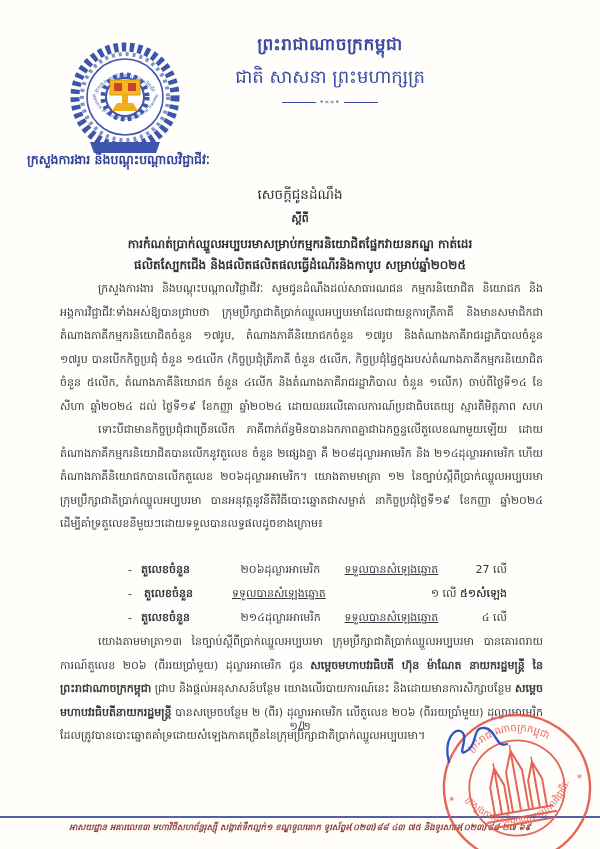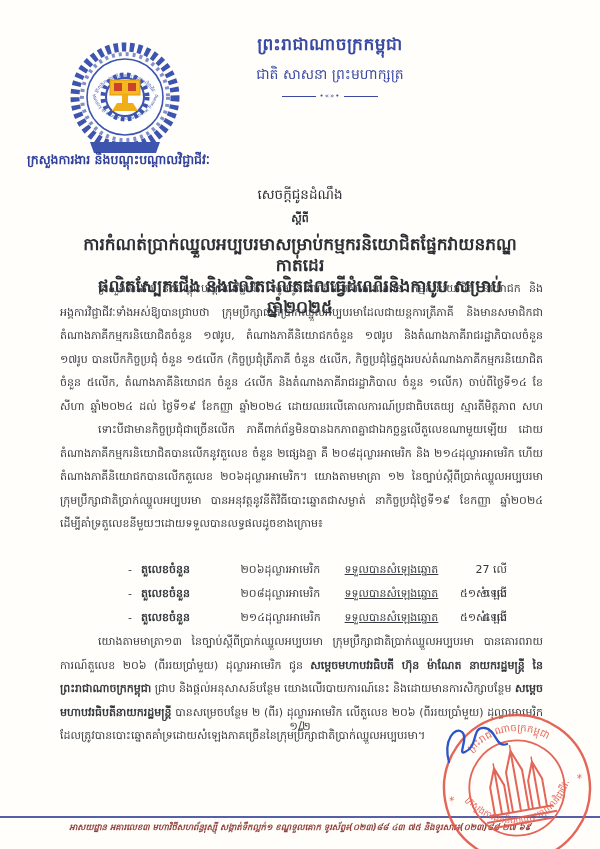--- a/index.html
+++ b/index.html
@@ -5,30 +5,30 @@
   html,body{margin:0;padding:0;background:#e9e9e9;}
   .page{
     position:relative;width:600px;height:849px;margin:0 auto;
     background:#fffefb;overflow:hidden;
     font-family:"DejaVu Sans",sans-serif;color:#34373c;
   }
   
   .logo{position:absolute;left:62px;top:40px;width:126px;height:120px;}
   .header-center{position:absolute;left:185px;top:33px;width:290px;text-align:center;color:#3a4aa2;}
   .kingdom{font-size:17px;font-weight:bold;letter-spacing:.5px;}
-  .motto{font-size:14px;margin-top:7px;}
+  .motto{font-size:18px;margin-top:7px;}
   .ornament{margin-top:7px;display:flex;align-items:center;justify-content:center;gap:4px;color:#3a4aa2;}
   .orn-line{display:inline-block;width:34px;height:1px;background:#3a4aa2;}
   .orn-center{font-size:7px;letter-spacing:1px;line-height:7px;}
   .ministry{position:absolute;left:27px;top:152px;font-size:12.5px;font-weight:bold;color:#2f3f9c;}
   
   .title-block{position:absolute;left:0;top:186px;width:100%;text-align:center;color:#2c2f34;}
   .doc-type{font-size:13.5px;font-weight:normal;}
   .regarding{font-size:11px;font-weight:bold;margin-top:5px;}
-  .subject{font-size:17px;font-weight:bold;line-height:21px;margin-top:7px;padding:0 70px;}
+  .subject{font-size:12px;font-weight:bold;line-height:21px;margin-top:7px;padding:0 70px;}
   
   .body-col{position:absolute;left:60px;top:277px;width:483px;font-size:11px;
     line-height:23.5px;text-align:justify;color:#35383d;}
   .para{margin:0;overflow:hidden;text-indent:38px;}
   .p1{height:141px;}
   .p2{height:140px;}
   .p3{height:121px;}
   .seg-bold{font-weight:bold;}
   .votes{height:72px;overflow:hidden;padding-left:68px;padding-right:36px;}
   .vote-row{display:flex;align-items:baseline;height:24px;line-height:24px;}
@@ -116,21 +116,20 @@
       <div class="vote-row">
         <span class="vote-dash">-</span>
         <span class="vote-label">តួលេខចំនួន</span>
         <span class="vote-amount">២០៦ដុល្លារអាមេរិក</span>
         <span class="vote-received">ទទួលបានសំឡេងឆ្នោត</span>
         <span class="vote-result">27 លើ ៥១សំឡេង</span>
       </div>
       <div class="vote-row">
         <span class="vote-dash">-</span>
         <span class="vote-label">តួលេខចំនួន</span>
-        <span class="vote-amount">២០៨ដុល្លារអាមេរិក</span>
         <span class="vote-received">ទទួលបានសំឡេងឆ្នោត</span>
         <span class="vote-result">១ លើ ៥១សំឡេង</span>
       </div>
       <div class="vote-row">
         <span class="vote-dash">-</span>
         <span class="vote-label">តួលេខចំនួន</span>
         <span class="vote-amount">២១៤ដុល្លារអាមេរិក</span>
         <span class="vote-received">ទទួលបានសំឡេងឆ្នោត</span>
         <span class="vote-result">៤ លើ ៥១សំឡេង</span>
       </div>

